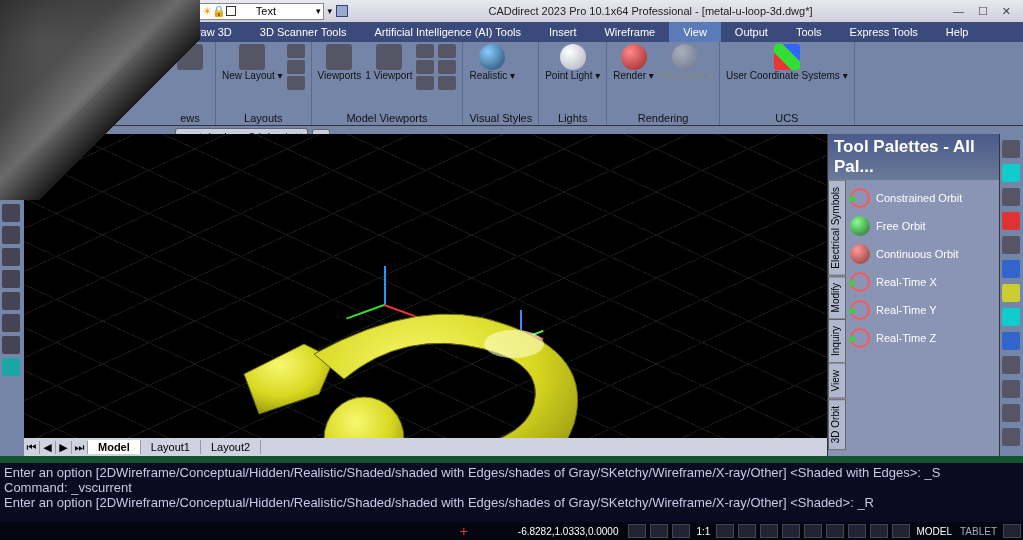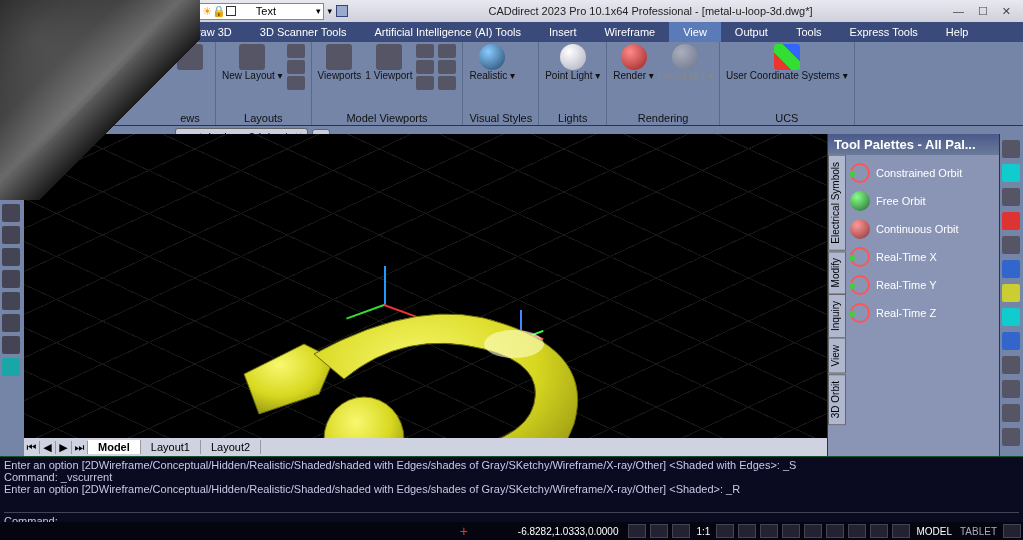--- a/index.html
+++ b/index.html
@@ -70,41 +70,41 @@
 .uloop svg { width:100%; height:100%; }
 
 .layout-tabs { position:absolute; bottom:0; left:0; right:0; height:18px; background:#cfd2e0; display:flex; align-items:center; font-size:11px; }
 .layout-tabs .nav { display:flex; }
 .layout-tabs .nav span { width:16px; text-align:center; border-right:1px solid #999;}
 .layout-tabs .lt { padding:1px 10px; border-right:1px solid #999; }
 .layout-tabs .lt.active { background:#fff; font-weight:bold; }
 
 
 .palettes { width: 172px; background: #8a95b5; display:flex; flex-direction:column; border-left:1px solid #333;}
-.palettes .hdr { background: linear-gradient(#4a5a8a,#6a7a9a); color:#fff; font-size:13px; font-weight:bold; padding:3px 6px; display:flex; justify-content:space-between;}
+.palettes .hdr { background: linear-gradient(#4a5a8a,#6a7a9a); color:#fff; font-size:17px; font-weight:bold; padding:3px 6px; display:flex; justify-content:space-between;}
 .palettes .body { flex:1; background:#8a95b5; display:flex; }
 .palettes .sidetabs { width:18px; display:flex; flex-direction:column; }
 .palettes .sidetabs .st { writing-mode: vertical-rl; transform: rotate(180deg); font-size:10px; background:#b0b8d0; border:1px solid #666; padding:6px 1px; text-align:center; }
 .palettes .list { flex:1; padding:4px 2px; }
 .palettes .row { display:flex; align-items:center; gap:6px; padding:4px 2px; color:#fff; font-size:11px;}
 .palettes .row .oi { width:20px; height:20px; border-radius:50%; }
 .oi.green { background: radial-gradient(circle at 35% 30%, #8f8, #263);}
 .oi.red { background: radial-gradient(circle at 35% 30%, #f99, #833);}
 .oi.ring { border:2px solid #f55; background:transparent; position:relative;}
 .oi.ring::after{content:"";position:absolute;left:-3px;top:6px;width:6px;height:6px;background:#4c4;border-radius:50%;}
 
 
 .right-toolbar { width:24px; background:#7585a8; display:flex; flex-direction:column; gap:6px; padding:6px 2px; border-left:1px solid #333;}
 .right-toolbar .tb { width:18px; height:18px; border-radius:2px; }
 .right-toolbar .c-red{background:#d33;} .right-toolbar .c-cyan{background:#1cc;}
 .right-toolbar .c-blue{background:#36c;} .right-toolbar .c-grey{background:#556;}
 .right-toolbar .c-yel{background:#cc3;}
 
 
-.cmdarea { position:absolute; left:0; right:0; bottom:18px; height:66px; background:#0a0a20; color:#c8c8e8; font-family: Consolas, monospace; font-size:11px; padding:2px 4px; border-top:1px solid #14532d;}
+.cmdarea { position:absolute; left:0; right:0; bottom:18px; height:66px; background:#0a0a20; color:#c8c8e8; font-family: Consolas, monospace; font-size:13px; padding:2px 4px; border-top:7px solid #14532d;}
 .cmdarea .line { white-space: pre; overflow:hidden; }
 .cmd-input { margin-top:17px; border-top:1px solid #445; padding-top:2px;}
 
 
 .statusbar { position:absolute; left:0; right:0; bottom:0; height:18px; background:#050510; display:flex; align-items:center; color:#cfd2e0; font-size:10px; }
 .statusbar .spacer{flex:1;}
 .statusbar .coord { color:#fff; padding:0 8px;margin-left:36px;}
 .statusbar .sb { width:18px; height:14px; margin:0 2px; background:#223; border:1px solid #445;}
 .statusbar .plus { color:#e33; font-size:14px; padding:0 6px;}
 .statusbar .lbl { padding:0 4px; color:#aab;}

